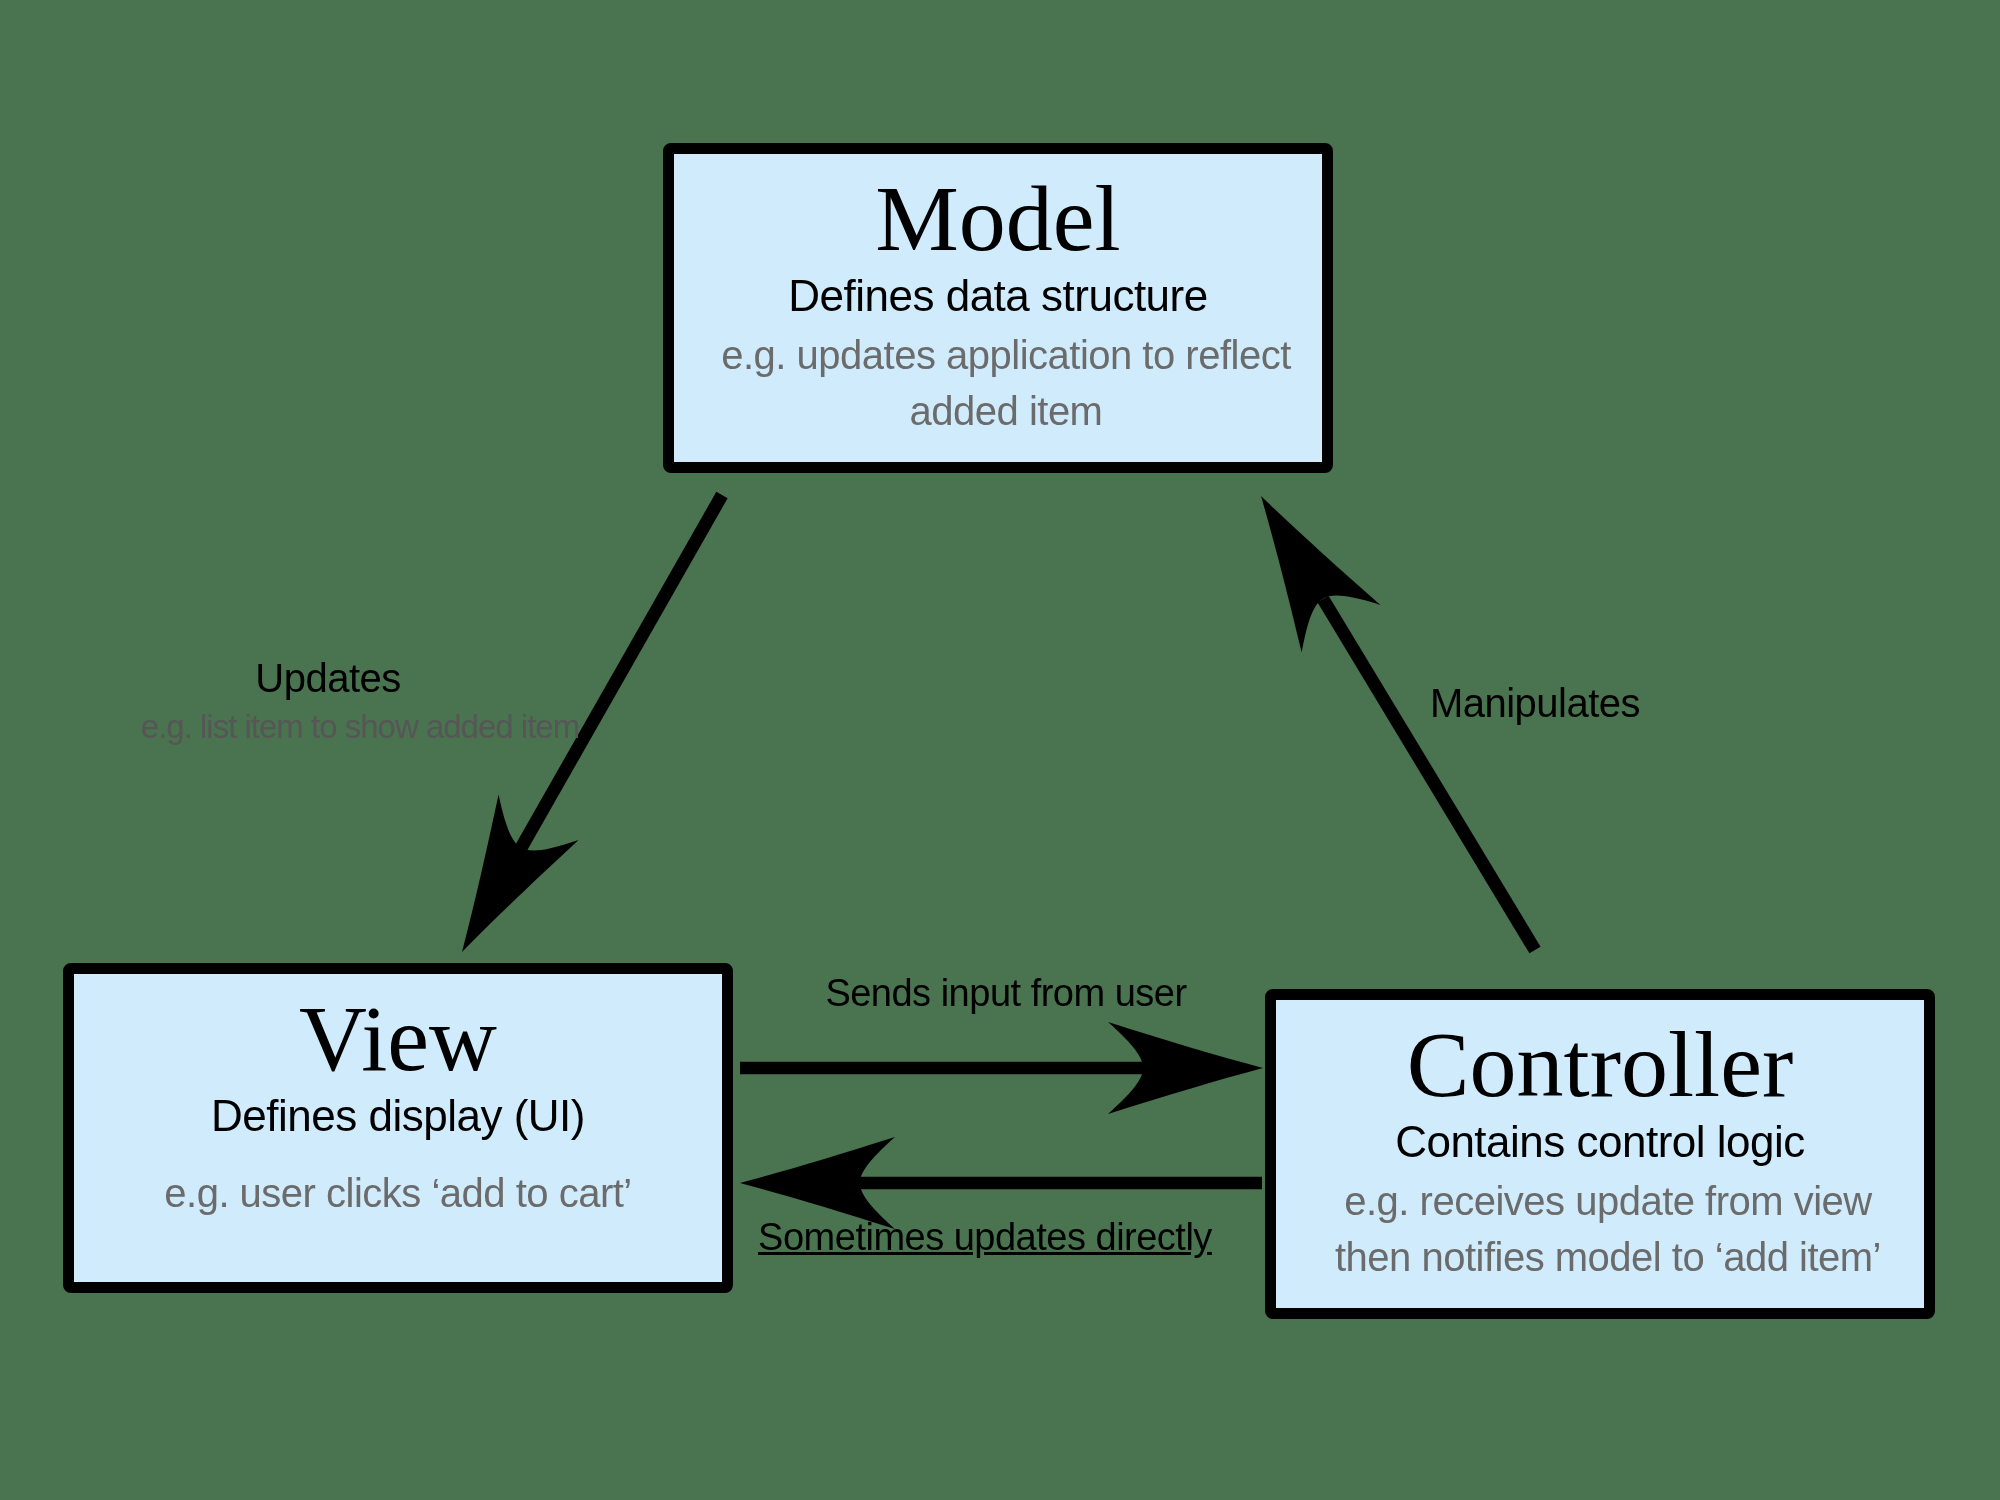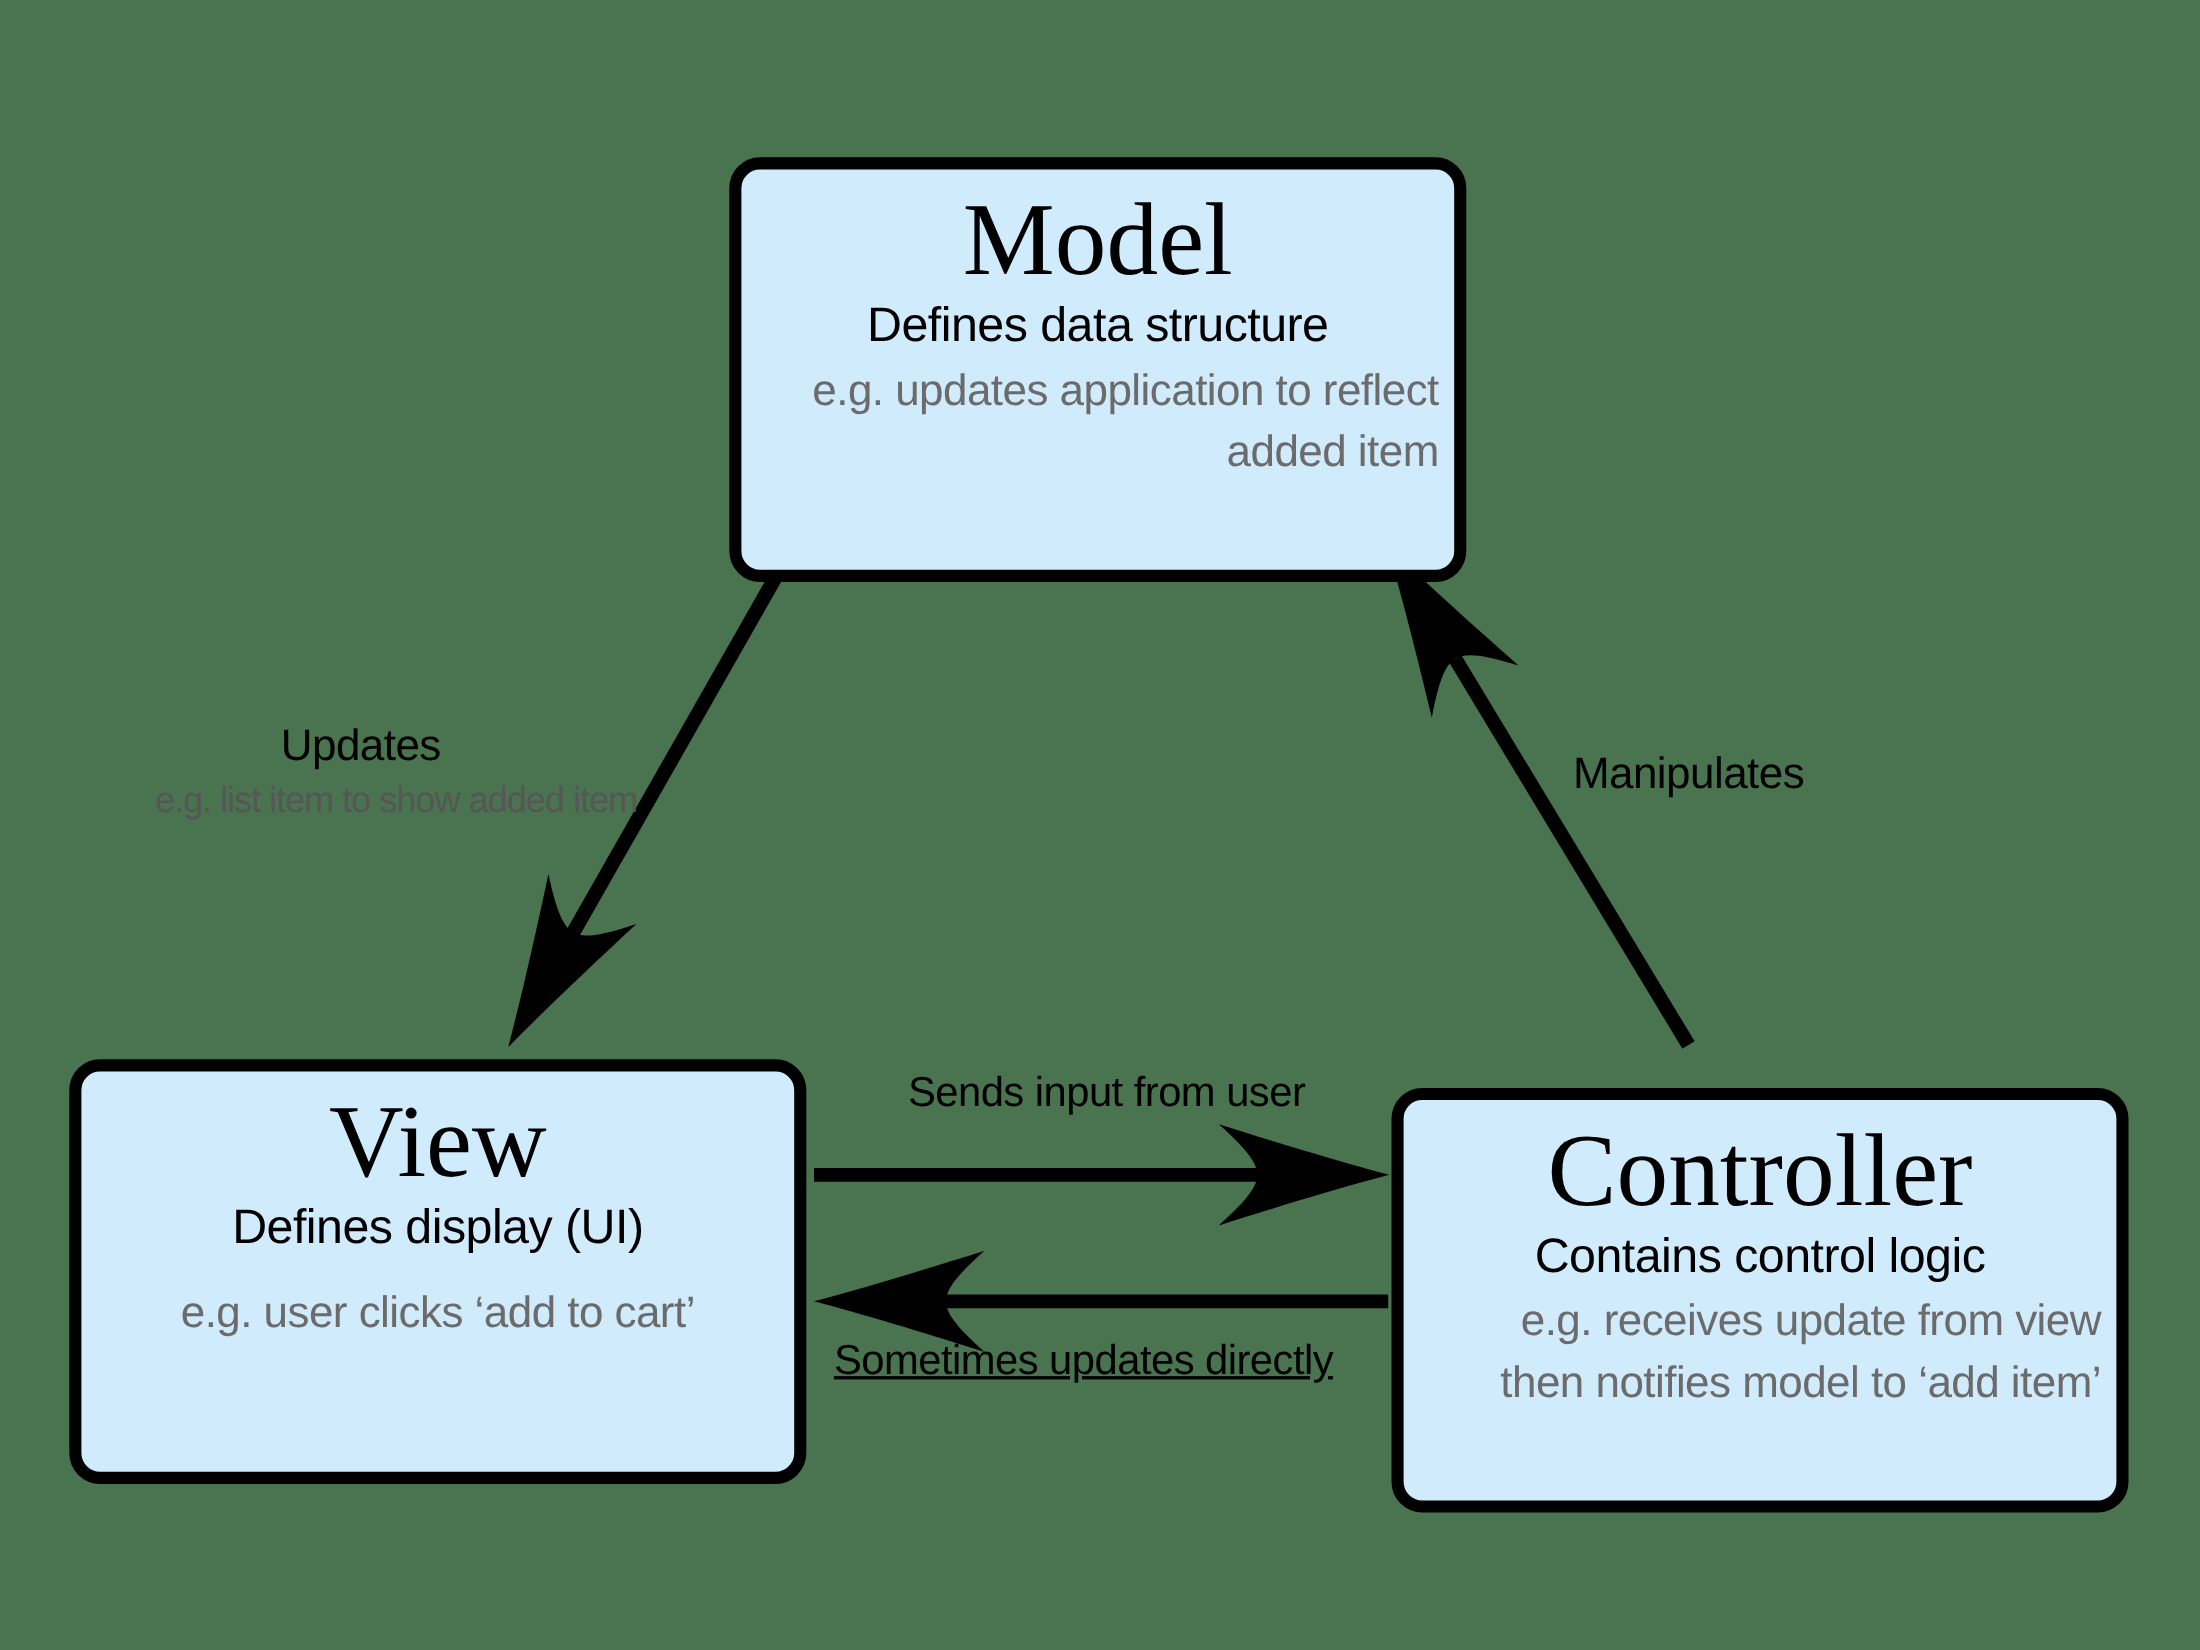--- a/index.html
+++ b/index.html
@@ -18,24 +18,24 @@
   .arrows {
     position: absolute;
     left: 0; top: 0;
     width: 2000px;
     height: 1500px;
   }
   .box {
     position: absolute;
     box-sizing: border-box;
     width: 670px;
-    height: 386px;
+    height: 330px;
     background: #D0EBFC;
     border: 11px solid #000;
-    border-radius: 28px;
+    border-radius: 8px;
   }
   .box--model      { left: 663px; top: 143px; }
   .box--view       { left: 63px;  top: 963px; }
   .box--controller { left: 1265px; top: 963px; margin-top: 26px; }
 
   .box-title {
     margin-top: 14px;
     font-family: "Liberation Serif", "DejaVu Serif", serif;
     font-size: 94px;
     line-height: 1.08;
@@ -49,21 +49,21 @@
     letter-spacing: -0.5px;
     text-align: center;
     color: #000;
   }
   .box-example {
     margin-top: 6px;
     padding: 0 14px 0 30px;
     font-size: 40px;
     line-height: 1.38;
     letter-spacing: -0.5px;
-    text-align: right;
+    text-align: center;
     color: #6B6B6B;
     white-space: pre-line;
   }
   .box--view .box-example {
     text-align: center;
     padding: 0 14px;
     margin-top: 24px;
   }
 
   .arrow-label {

